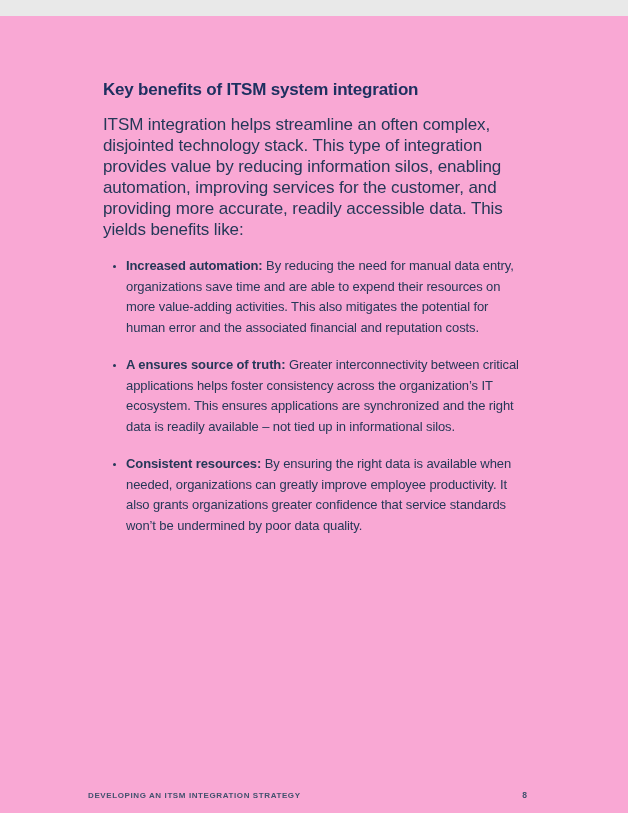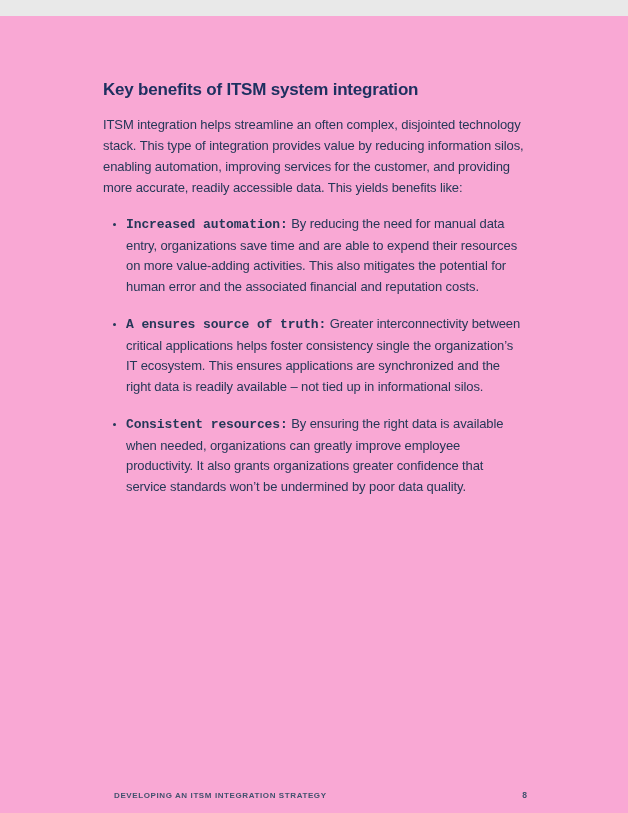--- a/index.html
+++ b/index.html
@@ -27,21 +27,21 @@
   .doc-heading {
     margin: 0 0 13px 0;
     font-size: 17px;
     line-height: 22px;
     font-weight: 700;
     color: #1e3060;
     letter-spacing: -0.2px;
   }
   .intro {
     margin: 0 0 16px 0;
-    font-size: 13px;
+    font-size: 17px;
     line-height: 21px;
     letter-spacing: -0.1px;
     font-weight: 500;
   }
   .benefit-list {
     margin: 0;
     padding: 0;
     list-style: none;
   }
   .benefit-item {
@@ -59,25 +59,24 @@
   }
   .benefit-text {
     font-size: 13px;
     line-height: 20.5px;
     letter-spacing: -0.1px;
     font-weight: 500;
     width: 401px;
   }
   .benefit-lead {
     font-weight: 700;
-    font-family: Liberation Mono, monospace;
   }
   .footer {
     position: absolute;
-    left: 114px;
+    left: 88px;
     right: 101px;
     top: 774px;
     display: flex;
     justify-content: space-between;
     align-items: baseline;
     font-size: 8px;
     font-weight: 600;
     letter-spacing: 0.6px;
     color: #42526e;
   }
@@ -99,21 +98,21 @@
 
     <ul class="benefit-list">
 
       <li class="benefit-item">
         <span class="bullet-dot"></span>
         <span class="benefit-text"><span class="benefit-lead">Increased automation:</span><span> By reducing the need for manual data entry, organizations save time and are able to expend their resources on more value-adding activities. This also mitigates the potential for human error and the associated financial and reputation costs.</span></span>
       </li>
 
       <li class="benefit-item">
         <span class="bullet-dot"></span>
-        <span class="benefit-text"><span class="benefit-lead">A ensures source of truth:</span><span> Greater interconnectivity between critical applications helps foster consistency single the organization’s IT ecosystem. This ensures applications are synchronized and the right data is readily available – not tied up in informational silos.</span></span>
+        <span class="benefit-text"><span class="benefit-lead">A ensures source of truth:</span><span> Greater interconnectivity between critical applications helps foster consistency across the organization’s IT ecosystem. This ensures applications are synchronized and the right data is readily available – not tied up in informational silos.</span></span>
       </li>
 
       <li class="benefit-item">
         <span class="bullet-dot"></span>
         <span class="benefit-text"><span class="benefit-lead">Consistent resources:</span><span> By ensuring the right data is available when needed, organizations can greatly improve employee productivity. It also grants organizations greater confidence that service standards won’t be undermined by poor data quality.</span></span>
       </li>
 
     </ul>
   </div>
 

